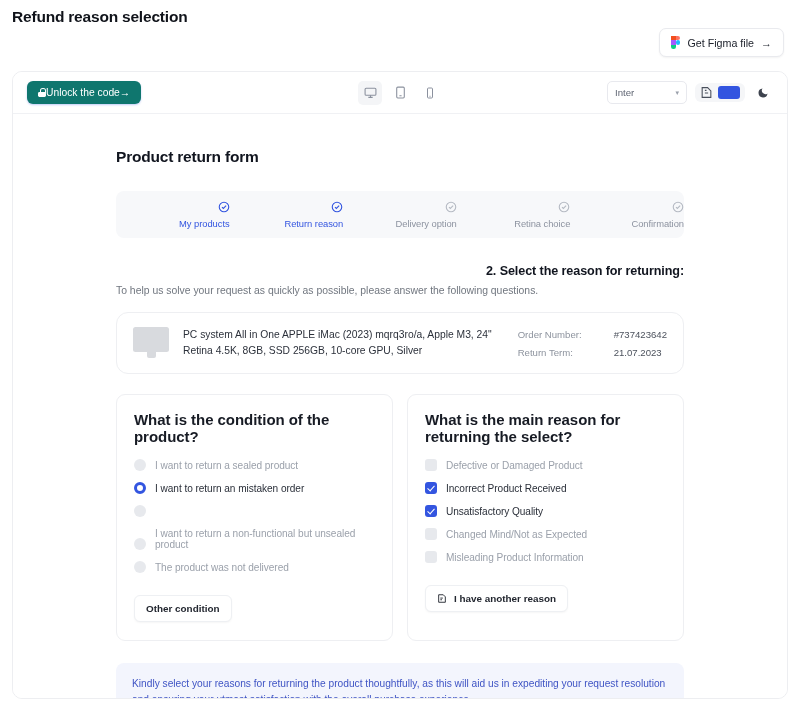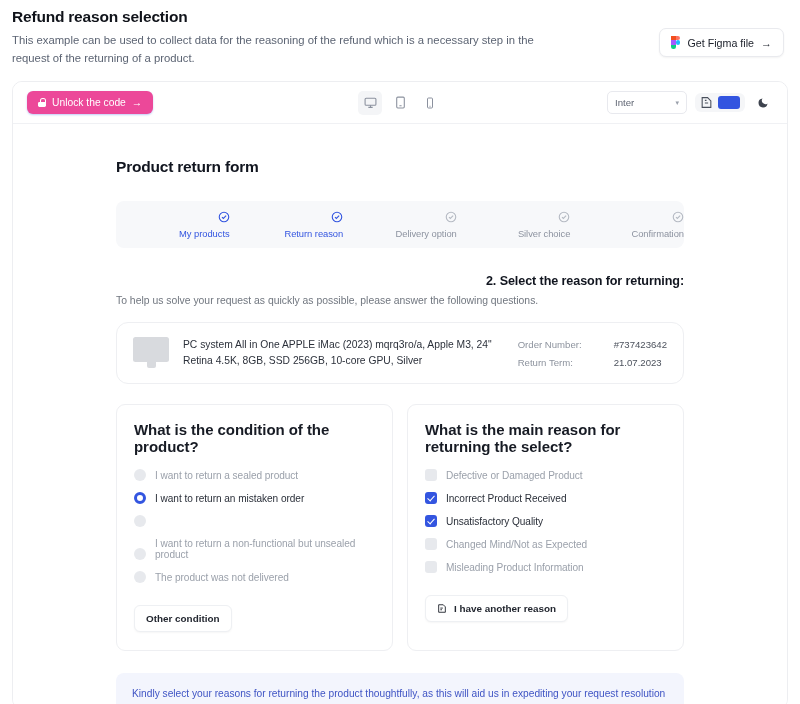--- a/index.html
+++ b/index.html
@@ -72,22 +72,21 @@
     border-bottom: 1px solid #f0f1f4;
     display: flex;
     align-items: center;
     padding: 0 14px;
     background: #fff;
     position: relative;
   }
   .unlock-btn {
     display: inline-flex;
     align-items: center;
-    gap: 6px;
-    background: #ec4899;
+    background: #0f766e;
     color: #fff;
     border: none;
     border-radius: 6px;
     padding: 6px 11px;
     font-size: 10.3px;
     font-weight: 500;
     cursor: pointer;
     box-shadow: 0 1px 2px rgba(51,85,224,.3);
   }
   .lock-i { width:8px; height:9px; position:relative; display:inline-block; }
@@ -325,21 +324,20 @@
     color: #3f54c4;
     margin-bottom: 20px;
   }
 </style>
 </head>
 <body>
 
 <div class="page-head">
   <div class="page-head-left">
     <div class="page-title">Refund reason selection</div>
-    <div class="page-sub">This example can be used to collect data for the reasoning of the refund which is a necessary step in the request of the returning of a product.</div>
   </div>
   <button class="figma-btn">
     <span class="figma-glyph">
         <i></i>
         <i></i>
         <i></i>
         <i></i>
         <i></i>
       </span>
     <span>Get Figma file</span>
@@ -425,21 +423,21 @@
             <circle cx="12" cy="12" r="9.5"></circle>
               <path d="M8 12.2l2.7 2.7L16.3 9.4"></path>
           </svg>
           <span class="step-label">Delivery option</span>
         </div>
         <div class="step todo">
           <svg class="step-ic" viewBox="0 0 24 24" fill="none" stroke="#b5bac3" stroke-width="2.2">
             <circle cx="12" cy="12" r="9.5"></circle>
               <path d="M8 12.2l2.7 2.7L16.3 9.4"></path>
           </svg>
-          <span class="step-label">Silver choice</span>
+          <span class="step-label">Retina choice</span>
         </div>
         <div class="step todo">
           <svg class="step-ic" viewBox="0 0 24 24" fill="none" stroke="#b5bac3" stroke-width="2.2">
             <circle cx="12" cy="12" r="9.5"></circle>
               <path d="M8 12.2l2.7 2.7L16.3 9.4"></path>
           </svg>
           <span class="step-label">Confirmation</span>
         </div>
       </div>
 

